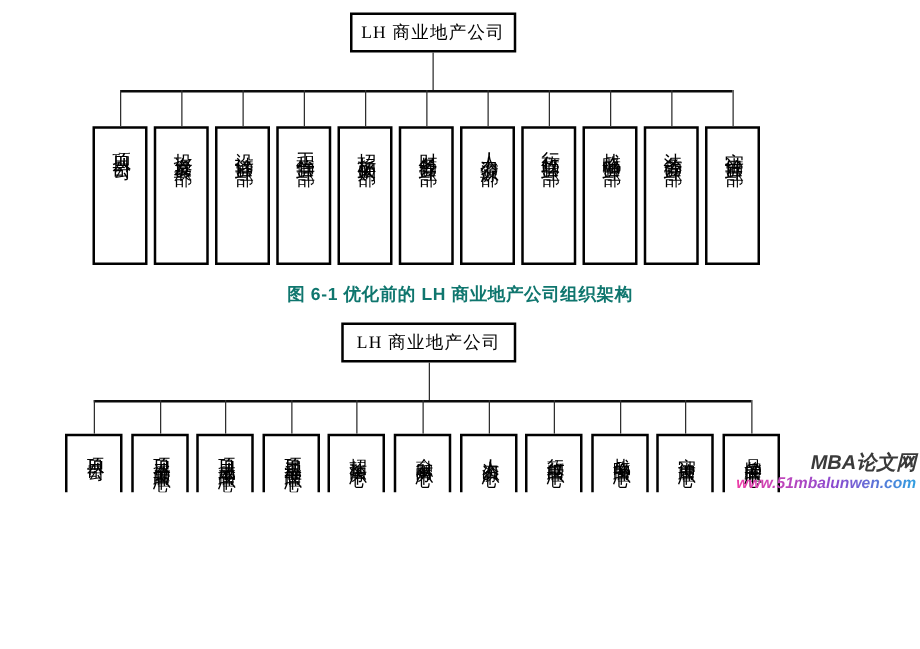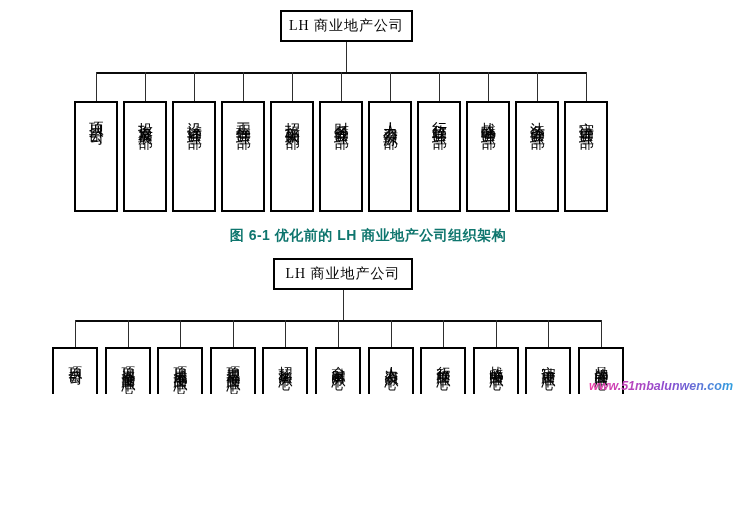--- a/index.html
+++ b/index.html
@@ -30,21 +30,21 @@
            font-family:"Liberation Sans","DejaVu Sans",sans-serif;
            font-size:14px;font-weight:600;letter-spacing:0.5px;color:#0f766e;}
 
   
   .watermark{position:absolute;right:3px;bottom:1px;text-align:right;
              font-family:"Liberation Sans","DejaVu Sans",sans-serif;font-style:italic;}
   .wm-name{font-size:16px;font-weight:bold;color:#3a3a3a;line-height:1.05;}
   .wm-url{font-size:12.5px;font-weight:bold;line-height:1.05;
           background:linear-gradient(90deg,#ee3fa8 0%,#8a4bd0 55%,#2f9fe0 100%);
           -webkit-background-clip:text;background-clip:text;
-          color:#8a4bd0;margin-top:40px;-webkit-text-fill-color:transparent;}
+          color:#8a4bd0;-webkit-text-fill-color:transparent;}
 </style>
 </head>
 <body>
 
 <div class="page">
 
   <section class="c1">
     <div class="root-box" style="left:280px;top:10px;width:133px;height:32px">
       <span>LH 商业地产公司</span>
     </div>
@@ -149,16 +149,17 @@
     <div class="node" style="left:525px">
         <span class="vtext">审计管理中心</span>
       </div>
     <div class="node" style="left:578px">
         <span class="vtext">品牌管理中心</span>
       </div>
   </section>
 
 
   <div class="watermark">
+    <div class="wm-name">MBA论文网</div>
     <div class="wm-url">www.51mbalunwen.com</div>
   </div>
 
 </div>
 
 </body></html>

